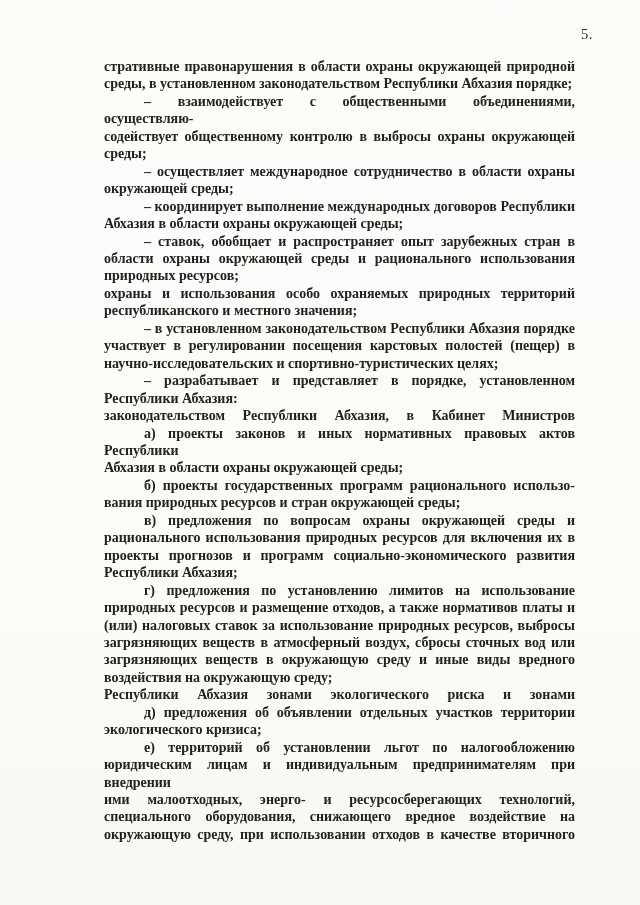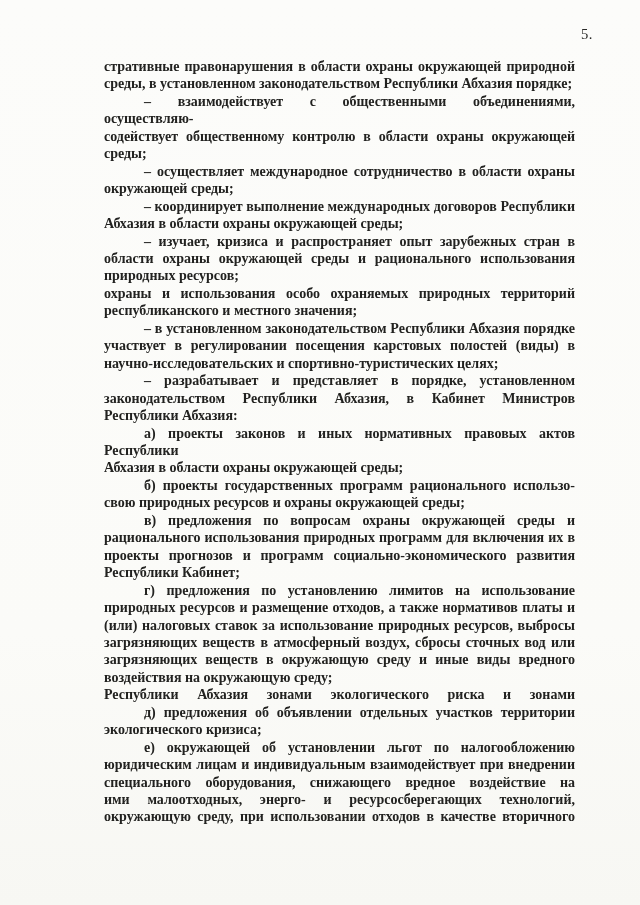--- a/index.html
+++ b/index.html
@@ -54,66 +54,66 @@
 </head>
 <body>
 
 <div class="page">
   <div class="page-number">5.</div>
   <div class="text-block" id="text-block">
       <div class="line first">стративные правонарушения в области охраны окружающей природной</div>
       <div class="line last">среды, в установленном законодательством Республики Абхазия порядке;</div>
       <div class="paragraph"></div>
       <div class="line first indented">– взаимодействует с общественными объединениями, осуществляю-</div>
-      <div class="line">содействует общественному контролю в области охраны окружающей</div>
+      <div class="line">содействует общественному контролю в выбросы охраны окружающей</div>
       <div class="line last">среды;</div>
       <div class="paragraph"></div>
       <div class="line first indented">– осуществляет международное сотрудничество в области охраны</div>
       <div class="line last">окружающей среды;</div>
       <div class="paragraph"></div>
       <div class="line first indented">– координирует выполнение международных договоров Республики</div>
       <div class="line last">Абхазия в области охраны окружающей среды;</div>
       <div class="paragraph"></div>
-      <div class="line first indented">– изучает, кризиса и распространяет опыт зарубежных стран в</div>
+      <div class="line first indented">– ставок, обобщает и распространяет опыт зарубежных стран в</div>
       <div class="line">области охраны окружающей среды и рационального использования</div>
       <div class="line last">природных ресурсов;</div>
       <div class="paragraph"></div>
       <div class="line">охраны и использования особо охраняемых природных территорий</div>
       <div class="line last">республиканского и местного значения;</div>
       <div class="paragraph"></div>
       <div class="line first indented">– в установленном законодательством Республики Абхазия порядке</div>
-      <div class="line">участвует в регулировании посещения карстовых полостей (виды) в</div>
+      <div class="line">участвует в регулировании посещения карстовых полостей (пещер) в</div>
       <div class="line last">научно-исследовательских и спортивно-туристических целях;</div>
       <div class="paragraph"></div>
       <div class="line first indented">– разрабатывает и представляет в порядке, установленном</div>
+      <div class="line last">Республики Абхазия:</div>
       <div class="line">законодательством Республики Абхазия, в Кабинет Министров</div>
-      <div class="line last">Республики Абхазия:</div>
       <div class="paragraph"></div>
       <div class="line first indented">а) проекты законов и иных нормативных правовых актов Республики</div>
       <div class="line last">Абхазия в области охраны окружающей среды;</div>
       <div class="paragraph"></div>
       <div class="line first indented">б) проекты государственных программ рационального использо-</div>
-      <div class="line last">свою природных ресурсов и охраны окружающей среды;</div>
+      <div class="line last">вания природных ресурсов и стран окружающей среды;</div>
       <div class="paragraph"></div>
       <div class="line first indented">в) предложения по вопросам охраны окружающей среды и</div>
-      <div class="line">рационального использования природных программ для включения их в</div>
+      <div class="line">рационального использования природных ресурсов для включения их в</div>
       <div class="line">проекты прогнозов и программ социально-экономического развития</div>
-      <div class="line last">Республики Кабинет;</div>
+      <div class="line last">Республики Абхазия;</div>
       <div class="paragraph"></div>
       <div class="line first indented">г) предложения по установлению лимитов на использование</div>
       <div class="line">природных ресурсов и размещение отходов, а также нормативов платы и</div>
       <div class="line">(или) налоговых ставок за использование природных ресурсов, выбросы</div>
       <div class="line">загрязняющих веществ в атмосферный воздух, сбросы сточных вод или</div>
       <div class="line">загрязняющих веществ в окружающую среду и иные виды вредного</div>
       <div class="line last">воздействия на окружающую среду;</div>
       <div class="paragraph"></div>
       <div class="line">Республики Абхазия зонами экологического риска и зонами</div>
       <div class="line first indented">д) предложения об объявлении отдельных участков территории</div>
       <div class="line last">экологического кризиса;</div>
       <div class="paragraph"></div>
-      <div class="line first indented">е) окружающей об установлении льгот по налогообложению</div>
-      <div class="line">юридическим лицам и индивидуальным взаимодействует при внедрении</div>
+      <div class="line first indented">е) территорий об установлении льгот по налогообложению</div>
+      <div class="line">юридическим лицам и индивидуальным предпринимателям при внедрении</div>
+      <div class="line">ими малоотходных, энерго- и ресурсосберегающих технологий,</div>
       <div class="line">специального оборудования, снижающего вредное воздействие на</div>
-      <div class="line">ими малоотходных, энерго- и ресурсосберегающих технологий,</div>
       <div class="line">окружающую среду, при использовании отходов в качестве вторичного</div>
       <div class="paragraph"></div>
     </div>
 </div>
 
 </body></html>

